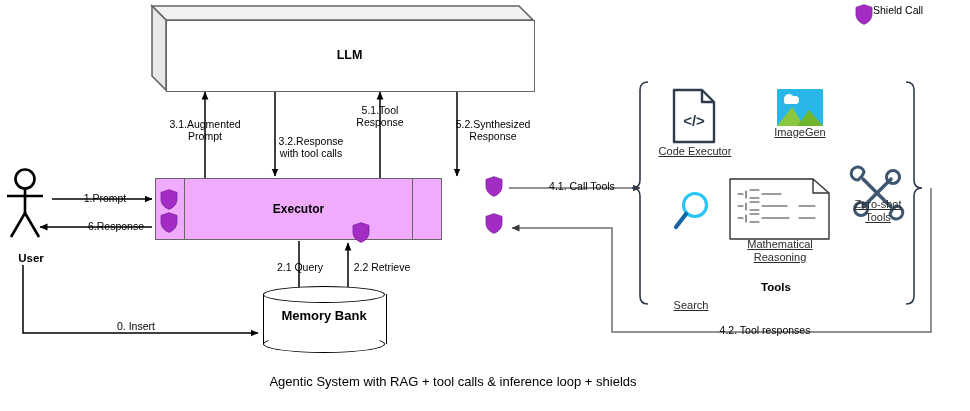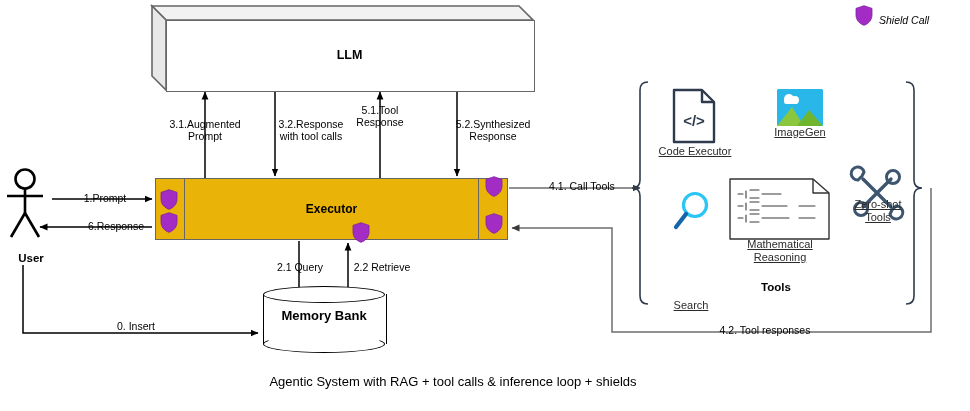--- a/index.html
+++ b/index.html
@@ -15,22 +15,22 @@
 
   
   #llm-box{left:152px;top:6px;width:381px;height:84px;padding-left:29px;}
   #llm-box .front{position:absolute;left:14px;top:14px;width:367px;height:70px;
        background:#fff;border:1.6px solid #666;}
   #llm-title{position:absolute;left:14px;top:14px;width:367px;height:70px;
        display:flex;align-items:center;justify-content:center;
        font-size:12.5px;font-weight:bold;}
 
   
-  #executor{left:155px;top:178px;width:353px;height:62px;
-       background:#eab308;border:1.6px solid #666;}
+  #executor{left:155px;top:178px;width:287px;height:62px;
+       background:#f0abfc;border:1.6px solid #666;}
   #exec-div-l{position:absolute;left:28px;top:0;width:0;height:100%;
        border-left:1.4px solid #666;}
   #exec-div-r{position:absolute;right:28px;top:0;width:0;height:100%;
        border-left:1.4px solid #666;}
   #exec-title{position:absolute;left:0;top:0;width:100%;height:100%;
        display:flex;align-items:center;justify-content:center;
        font-size:12px;font-weight:bold;}
 
   
   #memory{left:263px;top:286px;width:122px;height:66px;}
@@ -59,21 +59,21 @@
   #icon-imggen{left:777px;top:89px;width:46px;height:37px;}
   #lbl-imggen{left:760px;top:126px;width:80px;}
   #icon-search{left:672px;top:191px;width:38px;height:42px;}
   #lbl-search{left:658px;top:255px;width:66px;margin-top:44px;}
   #icon-math{left:729px;top:178px;width:101px;height:62px;}
   #lbl-math{left:724px;top:238px;width:112px;}
   #icon-zero{left:851px;top:167px;width:52px;height:52px;}
   #lbl-zero{left:840px;top:198px;width:76px;}
 
   
-  #legend{left:855px;top:4px;width:112px;height:22px;display:flex;align-items:flex-end;gap:6px;font-style:italic;}
+  #legend{left:855px;top:4px;width:112px;height:22px;display:flex;align-items:flex-start;}
   #legend-text{font-size:10.5px;}
 
   
   #caption{left:8px;top:374px;width:890px;font-size:13px;text-align:center;}
 
   .shield{position:absolute;width:18px;height:21px;}
 </style>
 </head>
 <body>
 
@@ -161,21 +161,21 @@
     <circle cx="21" cy="11" r="9.5" fill="#fff" stroke="#000" stroke-width="2.6"></circle>
     <line x1="21" y1="21" x2="21" y2="45" stroke="#000" stroke-width="2.6"></line>
     <line x1="3" y1="28" x2="39" y2="28" stroke="#000" stroke-width="2.6"></line>
     <line x1="21" y1="45" x2="7" y2="69" stroke="#000" stroke-width="2.6"></line>
     <line x1="21" y1="45" x2="35" y2="69" stroke="#000" stroke-width="2.6"></line>
   </svg>
   <div class="lbl" id="user-name">User</div>
 
   <div class="lbl flow-lbl" style="left:140px;top:118px;width:130px">3.1.Augmented
 Prompt</div>
-  <div class="lbl flow-lbl" style="left:238px;top:118px;width:146px">3.2.Response
+  <div class="lbl flow-lbl" style="left:238px;top:135px;width:146px">3.2.Response
 with tool calls</div>
   <div class="lbl flow-lbl" style="left:334px;top:104px;width:92px">5.1.Tool
 Response</div>
   <div class="lbl flow-lbl" style="left:422px;top:118px;width:142px">5.2.Synthesized
 Response</div>
 
   <div class="lbl flow-lbl" style="left:58px;top:192px;width:94px">1.Prompt</div>
   <div class="lbl flow-lbl" style="left:64px;top:220px;width:104px">6.Response</div>
   <div class="lbl flow-lbl" style="left:66px;top:320px;width:140px">0. Insert</div>
 

